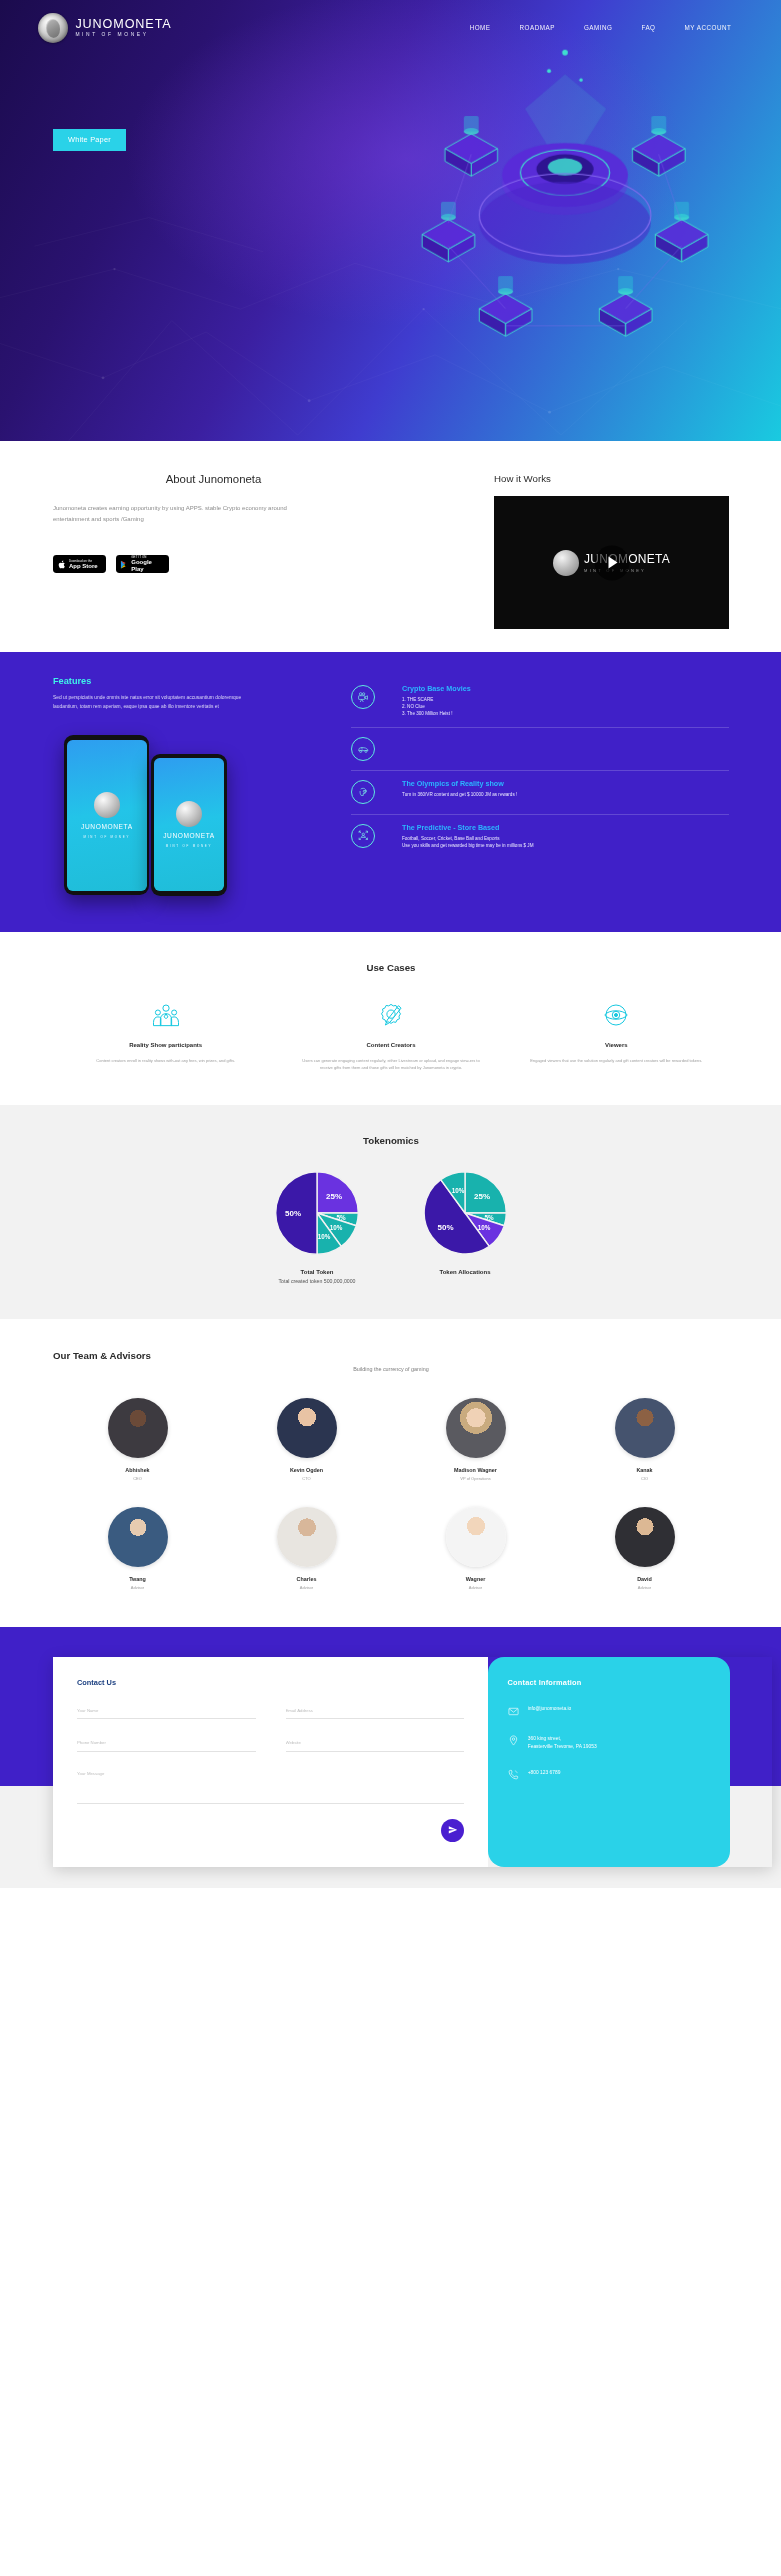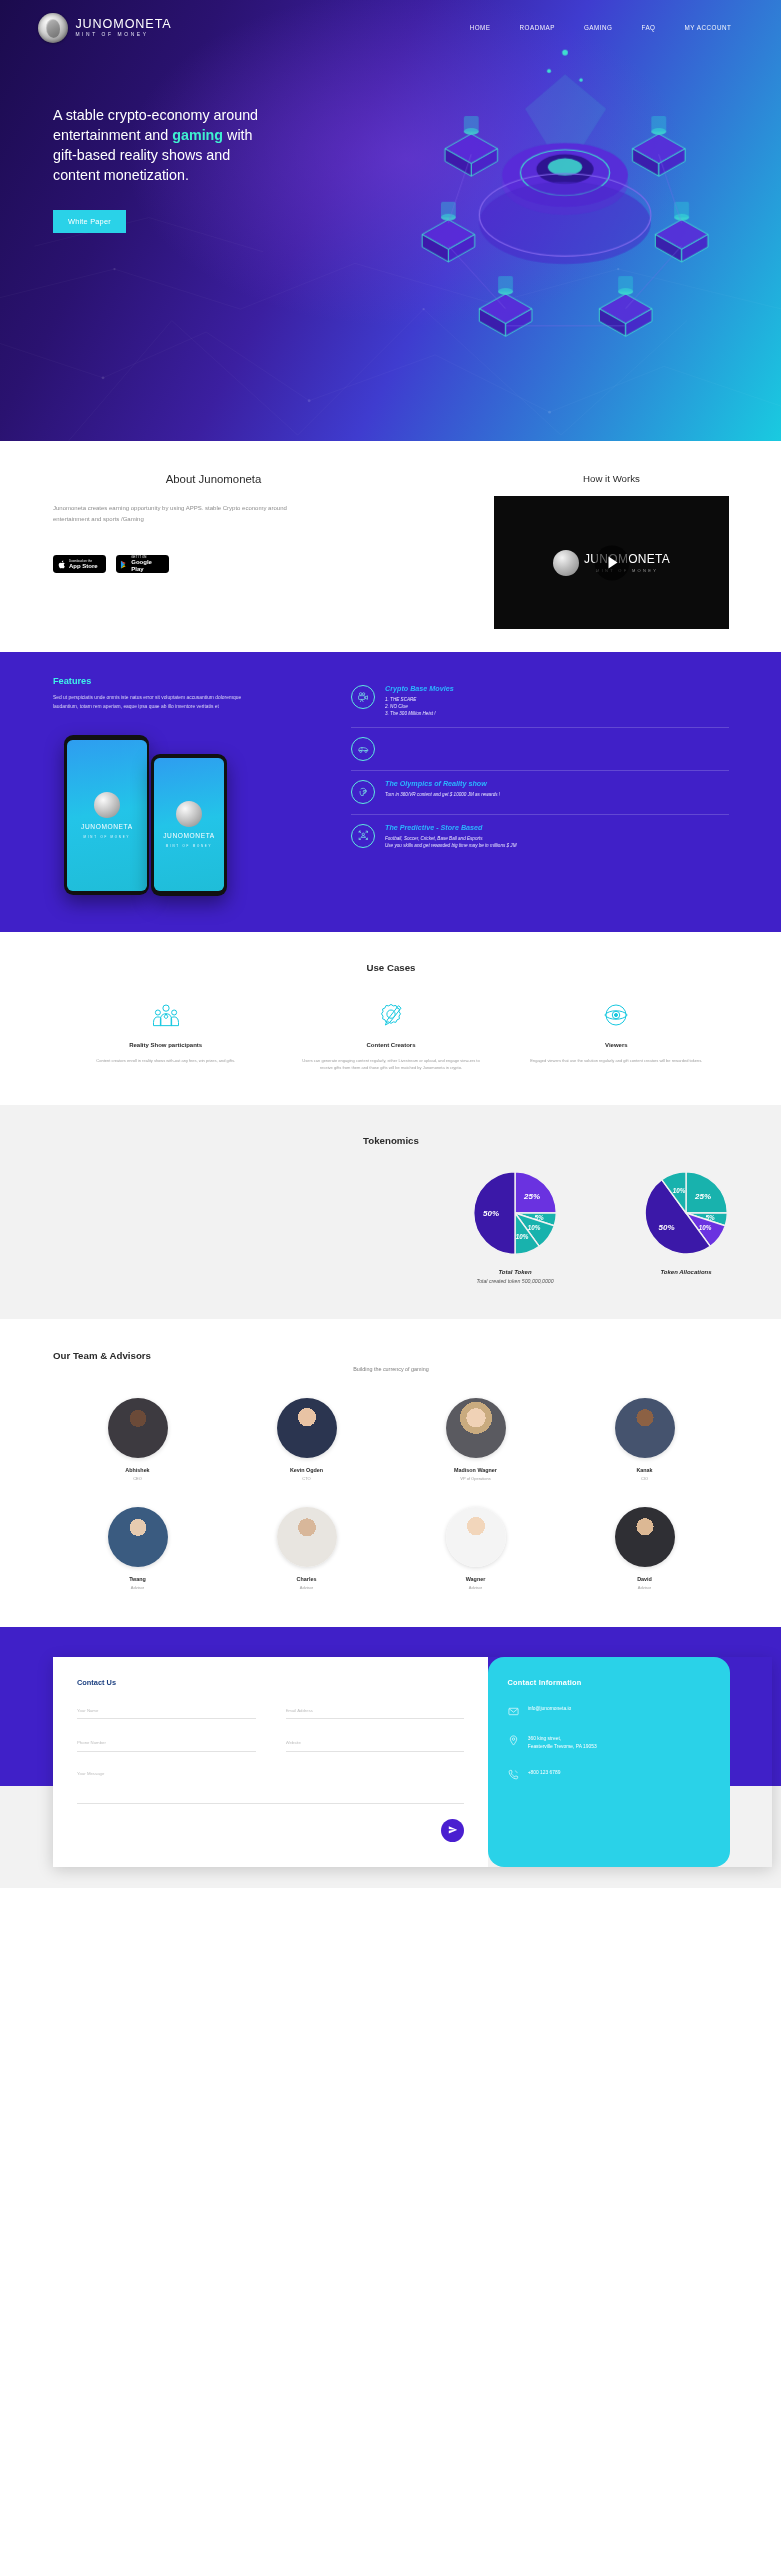--- a/index.html
+++ b/index.html
@@ -70,21 +70,21 @@
   .about-left p {
     margin-top:18.3px; font-size:6px; line-height:1.85; color:#8d8d8d; max-width:246px;
   }
   .stores { margin-top:30px; display:flex; gap:9.7px; }
   .store {
     background:#000; border-radius:3.4px; height:18px; width:53px;
     display:flex; align-items:center; gap:3.4px; padding:0 4.6px; color:#fff; cursor:pointer;
   }
   .store-l1 { font-size:2.9px; line-height:1.1; letter-spacing:0.1px; }
   .store-l2 { font-size:6px; line-height:1.1; font-weight:600; }
-  .about-right { margin-left:auto; width:235px; text-align:center; }
+  .about-right { margin-left:auto; width:235px; text-align:left; }
   .about-right h2 { font-size:9.7px; font-weight:400; color:#2b2b2b; }
   .video {
     margin-top:12px; width:235px; height:133px; background:#0b0b0b;
     position:relative; display:flex; align-items:center; justify-content:center;
     cursor:pointer;
   }
   .video .vcoin { width:26px; height:26px; border-radius:50%;
     background:radial-gradient(circle at 35% 30%,#f4f4f4,#bcbcbc 45%,#7e7e7e 100%); }
   .video .vtext { margin-left:5.2px; color:#fff; font-size:12px; letter-spacing:0.3px; }
   .video .vtext small { display:block; font-size:4px; letter-spacing:2.3px; color:#9b9b9b; margin-top:1.1px; }
@@ -116,21 +116,21 @@
   .phone .screen .pcoin {
     width:26px; height:26px; border-radius:50%;
     background:radial-gradient(circle at 35% 30%,#fafafa,#c7c7c7 45%,#878787 100%);
   }
   .phone .screen .pname { color:#fff; font-size:6.6px; letter-spacing:0.6px; }
   .phone .screen .psub { color:#e8f8ff; font-size:2.9px; letter-spacing:1.8px; }
   #phone-a { left:11.4px; top:4.6px; width:85px; height:160px; }
   #phone-b { left:98px; top:23px; width:76px; height:142px; }
 
   .feat-right { flex:1; padding-right:53px; padding-left:8px; }
-  .feat-item { display:flex; gap:10px; padding:8px 0 9.2px 0;font-style:italic; }
+  .feat-item { display:flex; gap:27px; padding:8px 0 9.2px 0; }
   .feat-item + .feat-item { border-top:0.6px solid rgba(255,255,255,.18); }
   .f-ico {
     width:24px; height:24px; border-radius:50%; border:0.8px solid #5fe8e0;
     flex:none; display:flex; align-items:center; justify-content:center; margin-top:1.1px;
   }
   .f-ico svg { width:12.6px; height:12.6px; }
   .f-body { flex:1; position:relative; }
   .f-title { color:#2bb6ff; font-size:7.2px; font-weight:600; }
   .f-lines { margin-top:4px; }
   .f-lines div { color:#eceaff; font-size:4.6px; line-height:1.52; }
@@ -147,21 +147,21 @@
   .uc-row { display:flex; margin-top:25px; }
   .uc { flex:1; text-align:center; padding:0 19.5px; }
   .uc-ico { height:34px; display:flex; align-items:center; justify-content:center; }
   .uc-ico svg { width:30px; height:30px; }
   .uc h3 { margin-top:10.3px; font-size:6px; font-weight:700; color:#2b2b2b; }
   .uc p { margin-top:8.6px; font-size:4px; line-height:1.85; color:#9d9d9d; }
 
   
   .tokenomics { background:#f2f2f2; padding:30px 53px 35px 53px; }
   .tokenomics h2 { text-align:center; font-size:9.7px; font-weight:600; color:#2b2b2b; }
-  .pies { display:flex; justify-content:flex-end; gap:85px; margin-top:24px;font-style:italic; }
+  .pies { display:flex; justify-content:center; gap:62px; margin-top:24px; }
   .pie-wrap { text-align:center; }
   .pie { width:86px; height:86px; position:relative; margin:0 auto; }
   .pie svg { width:86px; height:86px; display:block; }
   .pie .lbl {
     position:absolute; color:#fff; font-weight:700; transform:translate(-50%,-50%);
     pointer-events:none;
   }
   .pie-cap { margin-top:12.6px; font-size:6px; font-weight:700; color:#2b2b2b; }
   .pie-sub { margin-top:3.4px; font-size:5.2px; color:#555; }
 
@@ -305,26 +305,20 @@
         <ellipse cx="426" cy="440" rx="13" ry="6"></ellipse>
           <rect x="413" y="413" width="26" height="27" rx="3" fill="#2bd0d8" opacity=".55"></rect>
       </g>
       <g stroke="#8b6bf0" stroke-width="1" fill="none" opacity=".7">
         <path d="M156 200 L116 320 M484 200 L524 320 M116 360 L216 470 M524 360 L426 470 M216 500 L426 500"></path>
       </g>
     </g>
   </svg>
 
   <div class="hero-copy">
-    <h1>
-      <span>A stable crypto-economy around</span><br>
-      <span>entertainment and </span><span class="accent">gaming</span><span> with</span><br>
-      <span>gift-based reality shows and</span><br>
-      <span>content monetization.</span>
-    </h1>
     <button class="wp-btn">White Paper</button>
   </div>
 </section>
 
 <section class="about">
   <div class="about-left">
     <h2>About Junomoneta</h2>
     <p>Junomoneta creates  earning opportunity by using APPS. stable Crypto economy around entertainment and sports /Gaming</p>
     <div class="stores">
       <div class="store">

